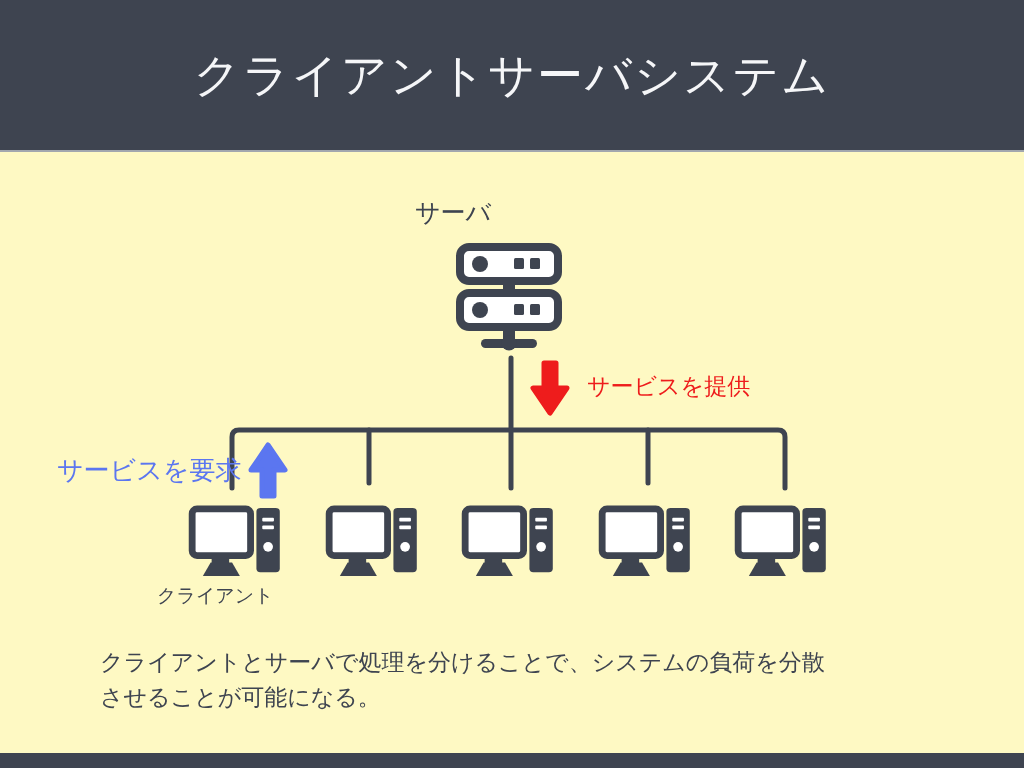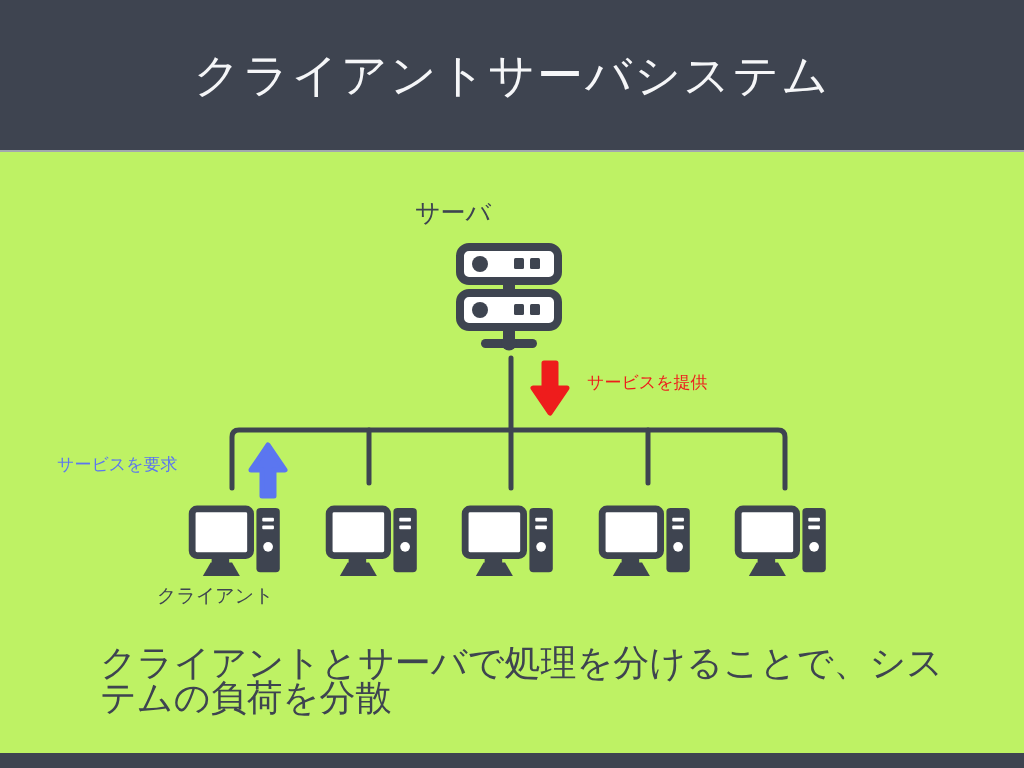--- a/index.html
+++ b/index.html
@@ -1,18 +1,18 @@
 <!DOCTYPE html>
 <html><head>
 <meta charset="utf-8">
 <style>
   html,body { margin:0; padding:0; background:#ffffff; }
   .slide {
     position:relative; width:1024px; height:768px; overflow:hidden;
-    background:#bef264;
+    background:#fef9c3;
     font-family:"Liberation Sans", sans-serif;
     color:#3e4450;
   }
   
   .header {
     position:absolute; top:0; left:0; width:1024px; height:150px;
     background:#3e4450; border-bottom:2px solid #a2a7ae;
     display:flex; align-items:center; justify-content:center;
   }
   .title {
@@ -28,41 +28,41 @@
   .server-label {
     position:absolute; left:415px; top:196px; width:200px;
     text-align:left; font-size:25px; color:#3e4450;
   }
   .client-label {
     position:absolute; left:157px; top:583px; width:200px;
     font-size:19px; color:#3e4450;
   }
   .provide-label {
     position:absolute; left:587px; top:371px;
-    font-size:17px; color:#ee1c1c; white-space:nowrap;
+    font-size:23px; color:#ee1c1c; white-space:nowrap;
   }
   .request-label {
     position:absolute; left:57px; top:453px;
-    font-size:17px; color:#5b76f0; white-space:nowrap;
+    font-size:26px; color:#5b76f0; white-space:nowrap;
   }
   
   .server-icon { position:absolute; left:455px; top:242px; width:108px; height:112px; }
   .tree-lines  { position:absolute; left:227px; top:355px; width:566px; height:140px; }
   .arrow-down  { position:absolute; left:527px; top:360px; width:46px; height:58px; }
   .arrow-up    { position:absolute; left:245px; top:441px; width:46px; height:60px; }
   .client-icon { position:absolute; top:505px; width:94px; height:74px; }
   .client-1 { left:188px; }
   .client-2 { left:325px; }
   .client-3 { left:461px; }
   .client-4 { left:598px; }
   .client-5 { left:734px; }
   
   .caption {
     position:absolute; left:100px; top:645px; width:860px;
-    font-size:36px; line-height:35px; color:#3e4450;
+    font-size:23px; line-height:35px; color:#3e4450;
   }
 </style>
 </head>
 <body>
 
 <div class="slide">
 
   <div class="header">
     <h1 class="title">クライアントサーバシステム</h1>
   </div>
@@ -146,17 +146,18 @@
     <rect x="70" y="3" width="24" height="66" rx="4" fill="#3e4450"></rect>
     <rect x="76" y="13" width="12" height="4" rx="1" fill="#ffffff"></rect>
     <rect x="76" y="21" width="12" height="4" rx="1" fill="#ffffff"></rect>
     <circle cx="82" cy="43" r="5" fill="#ffffff"></circle>
   </svg>
 
   <div class="client-label">クライアント</div>
 
   <div class="caption">
     <div>クライアントとサーバで処理を分けることで、システムの負荷を分散</div>
+    <div>させることが可能になる。</div>
   </div>
 
   <div class="footer-bar"></div>
 
 </div>
 
 </body></html>

